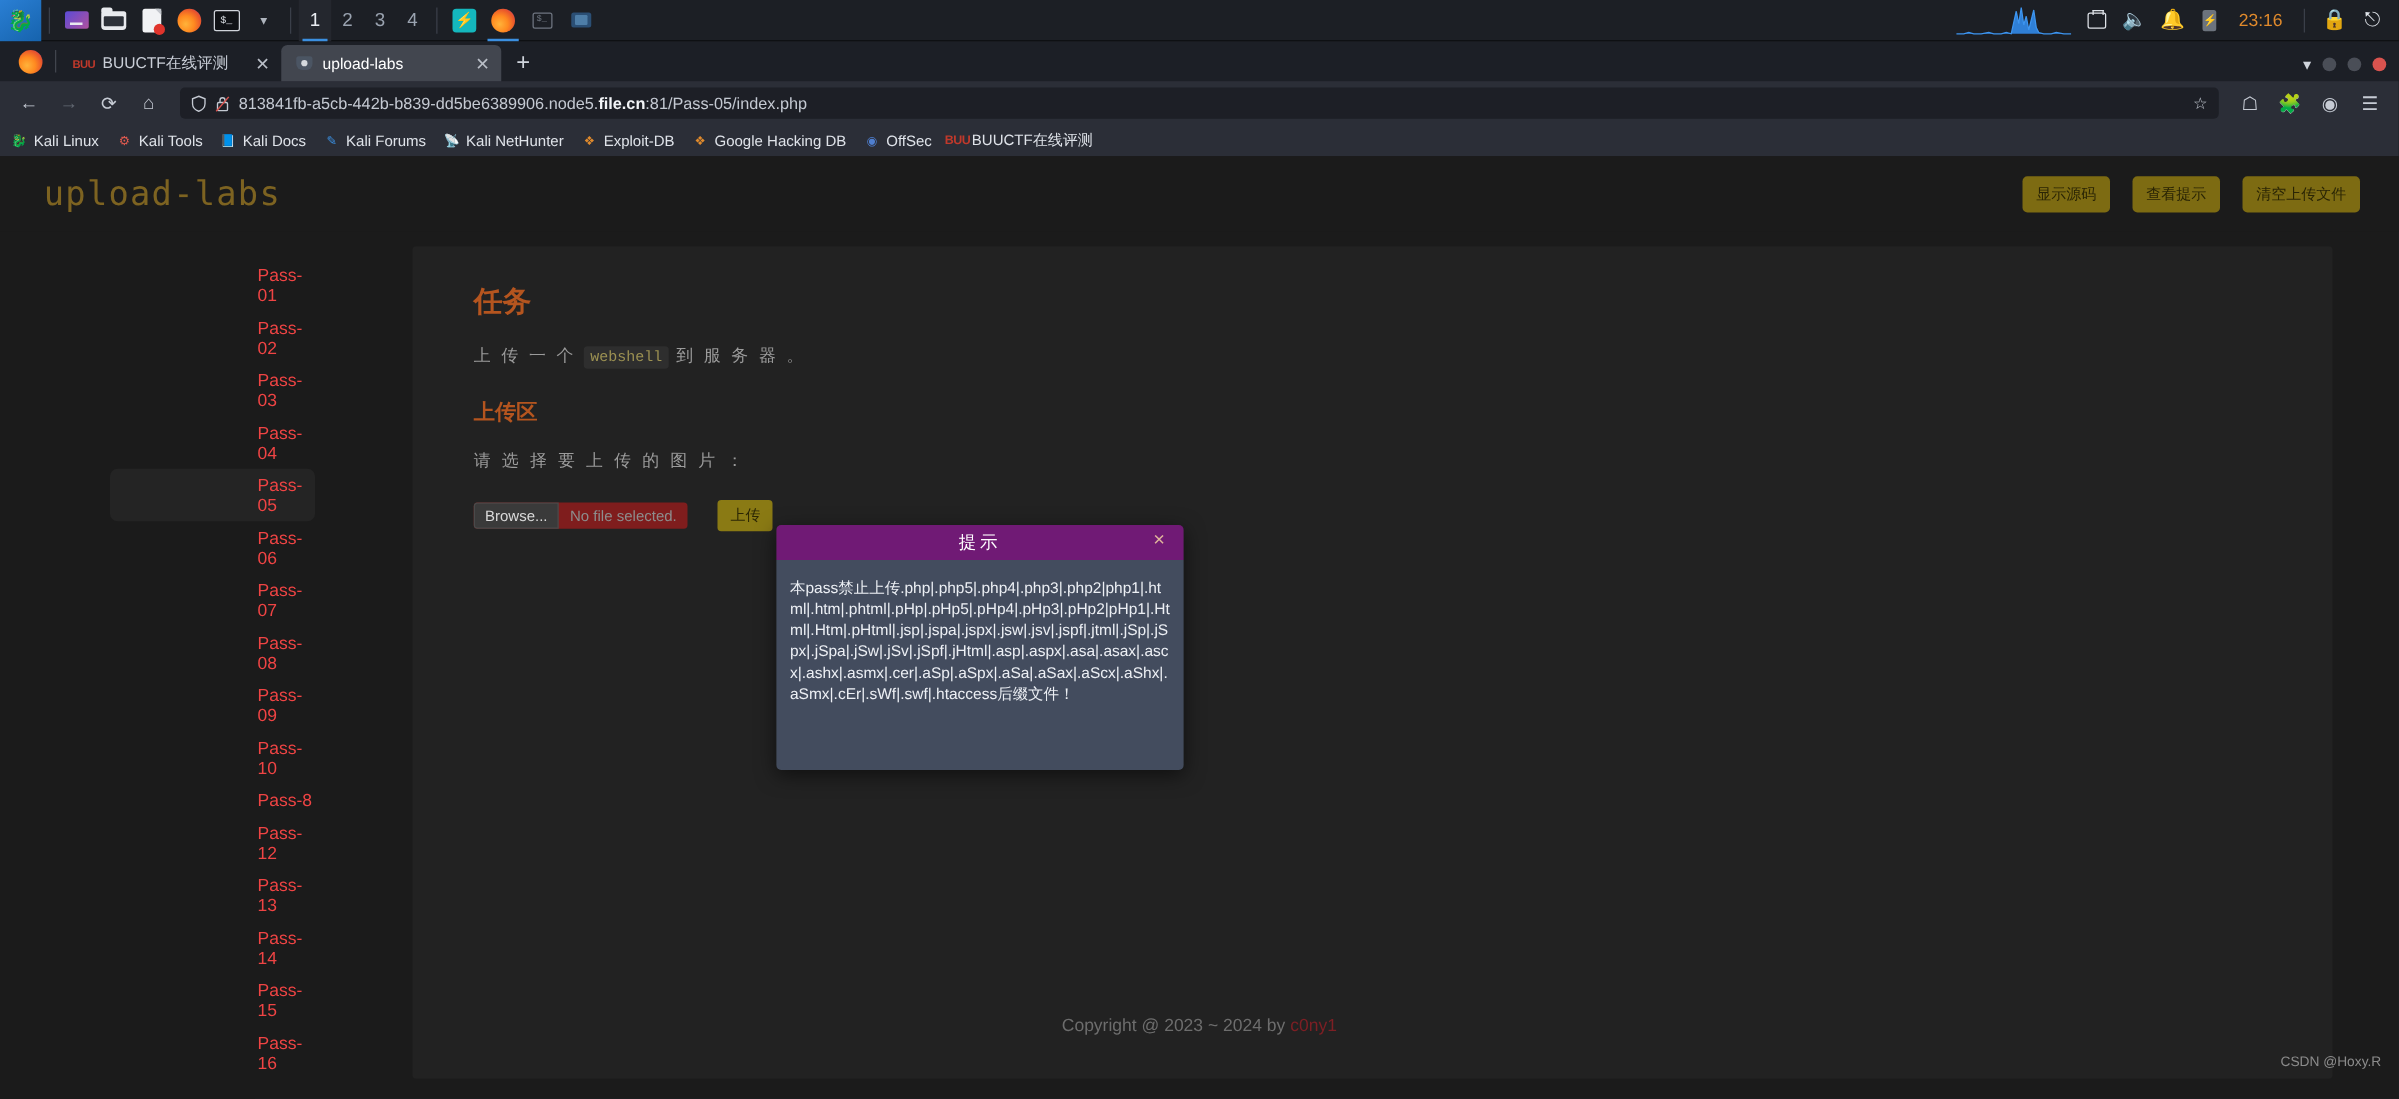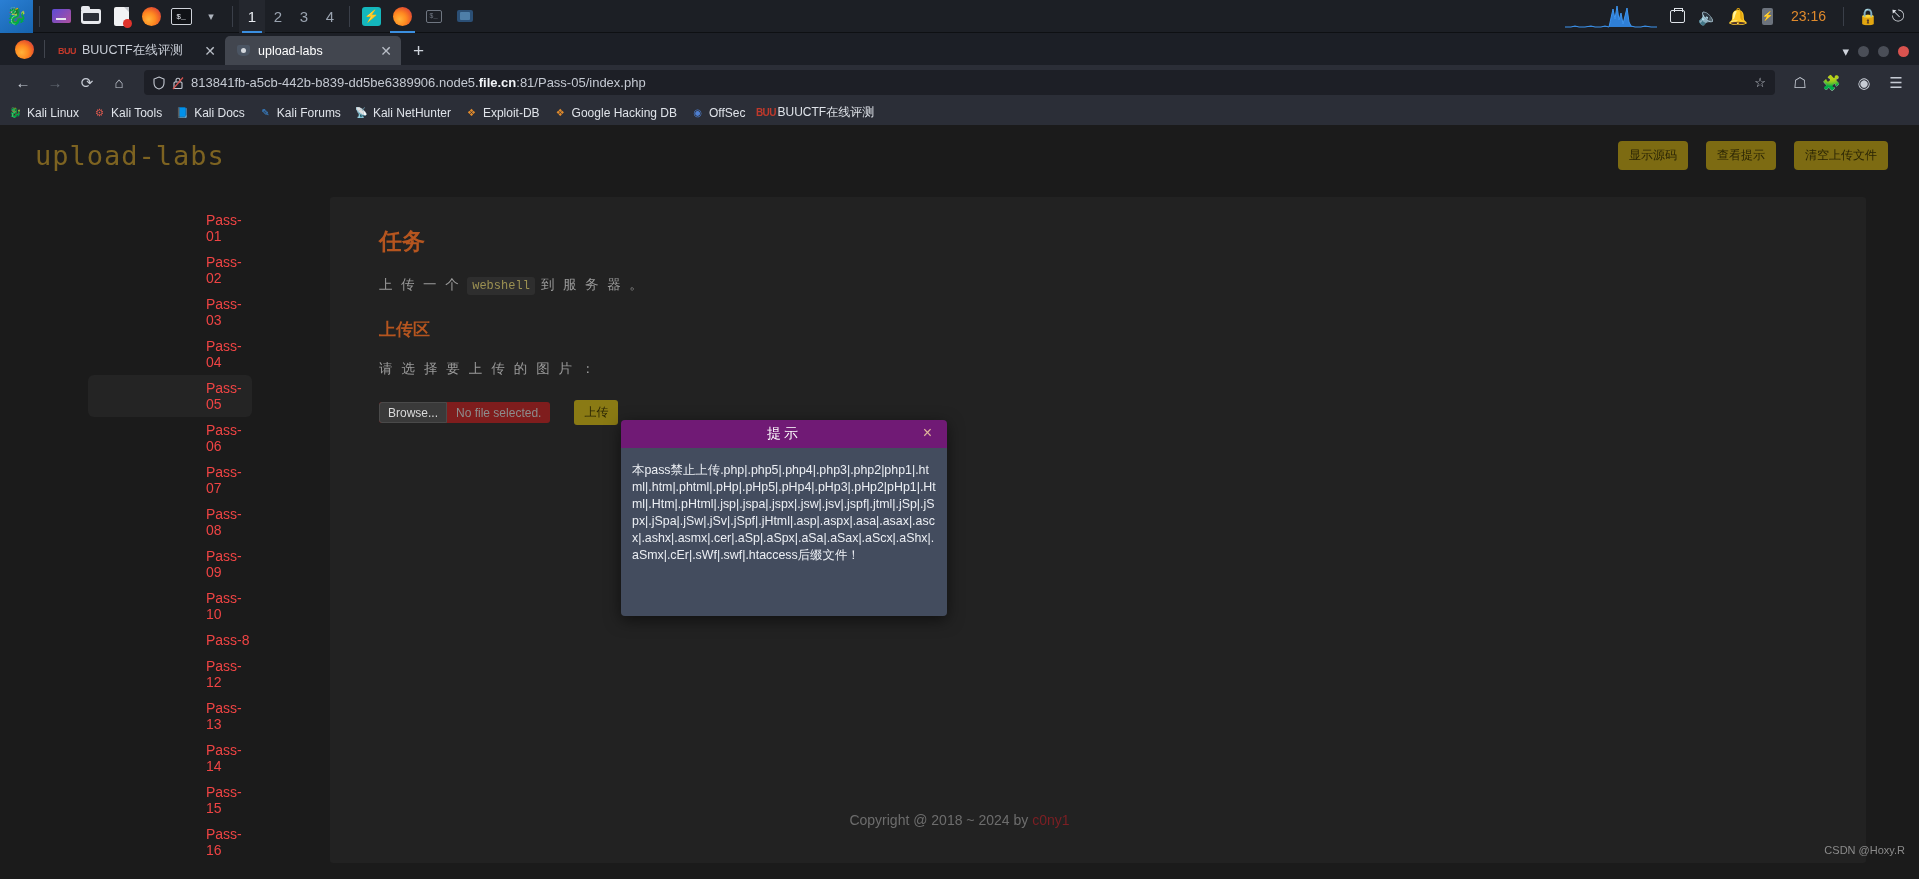--- a/index.html
+++ b/index.html
@@ -376,21 +376,21 @@
           <div id="filectl">
             <div id="browse">Browse...</div>
             <div id="nofile">No file selected.</div>
           </div>
           <div id="submit">上传</div>
         </div>
       </div>
     </div>
 
     <div id="footer">
-      <span>Copyright @ 2018 ~ 2024 by</span>
+      <span>Copyright @ 2023 ~ 2024 by</span>
       <span class="by">c0ny1</span>
     </div>
 
     <div id="modal">
       <div id="modal-head">
         <span>提示</span>
         <span id="modal-close">×</span>
       </div>
       <div id="modal-body">本pass禁止上传.php|.php5|.php4|.php3|.php2|php1|.html|.htm|.phtml|.pHp|.pHp5|.pHp4|.pHp3|.pHp2|pHp1|.Html|.Htm|.pHtml|.jsp|.jspa|.jspx|.jsw|.jsv|.jspf|.jtml|.jSp|.jSpx|.jSpa|.jSw|.jSv|.jSpf|.jHtml|.asp|.aspx|.asa|.asax|.ascx|.ashx|.asmx|.cer|.aSp|.aSpx|.aSa|.aSax|.aScx|.aShx|.aSmx|.cEr|.sWf|.swf|.htaccess后缀文件！</div>
     </div>

